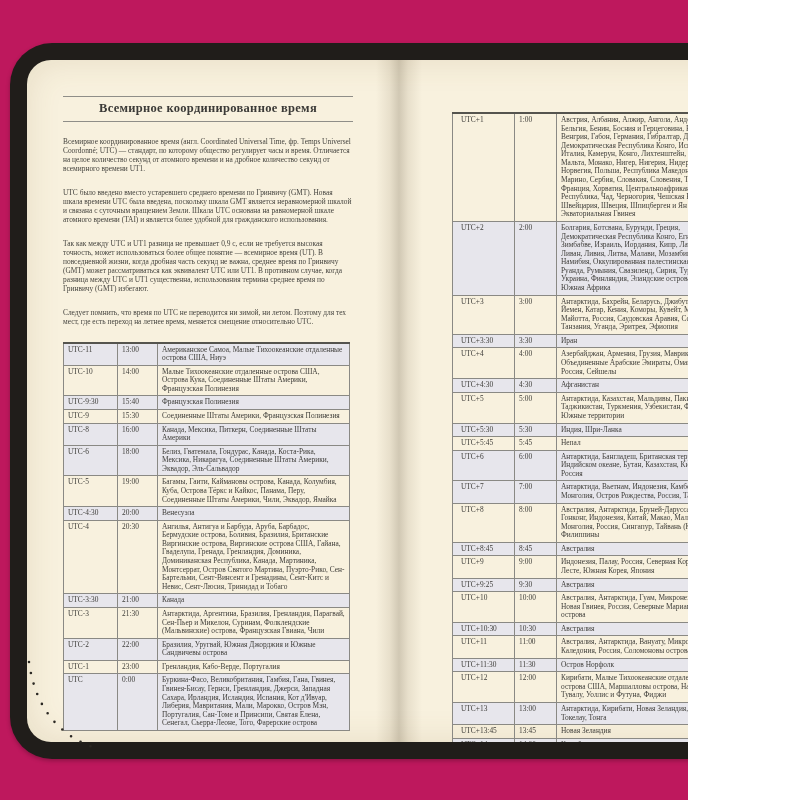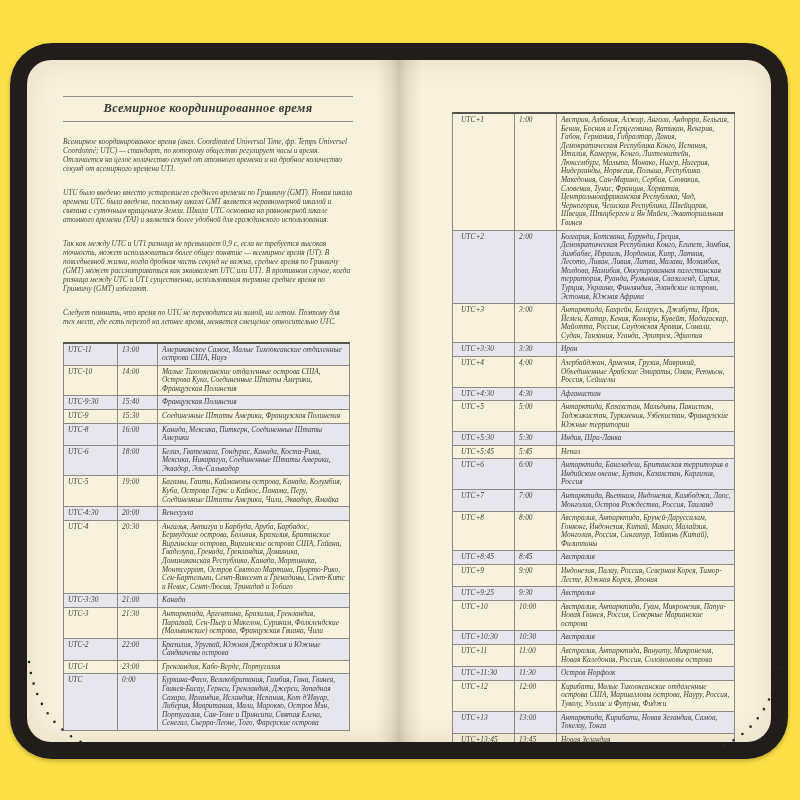--- a/index.html
+++ b/index.html
@@ -1,17 +1,17 @@
 <!DOCTYPE html>
 <html><head>
 <meta charset="utf-8">
 <style>
   html,body{margin:0;padding:0;background:#ffffff;}
-  .photo{position:relative;width:800px;height:800px;background:#fde047;overflow:hidden;
-         font-family:"Liberation Serif","DejaVu Serif",serif;font-style:italic;}
+  .photo{position:relative;width:688px;height:800px;background:#be185d;overflow:hidden;
+         font-family:"Liberation Serif","DejaVu Serif",serif;}
   .notebook{position:absolute;left:10px;top:43px;width:778px;height:716px;
             background:#201d1a;border-radius:42px;box-shadow:0 2px 4px rgba(0,0,0,0.25);}
   .pages{position:absolute;left:17px;top:17px;right:17px;bottom:17px;background:#f8f1de;
          border-radius:24px;overflow:hidden;
          box-shadow:inset 0 0 34px rgba(130,100,45,0.14);}
   .gutter{position:absolute;left:50%;top:0;bottom:0;width:46px;transform:translateX(-50%);
           background:linear-gradient(90deg,rgba(90,70,40,0) 0%,rgba(90,70,40,0.10) 30%,
                      rgba(70,55,30,0.22) 50%,rgba(90,70,40,0.10) 70%,rgba(90,70,40,0) 100%);
           pointer-events:none;}
   .page{position:absolute;top:0;height:100%;width:50%;box-sizing:border-box;overflow:hidden;}

